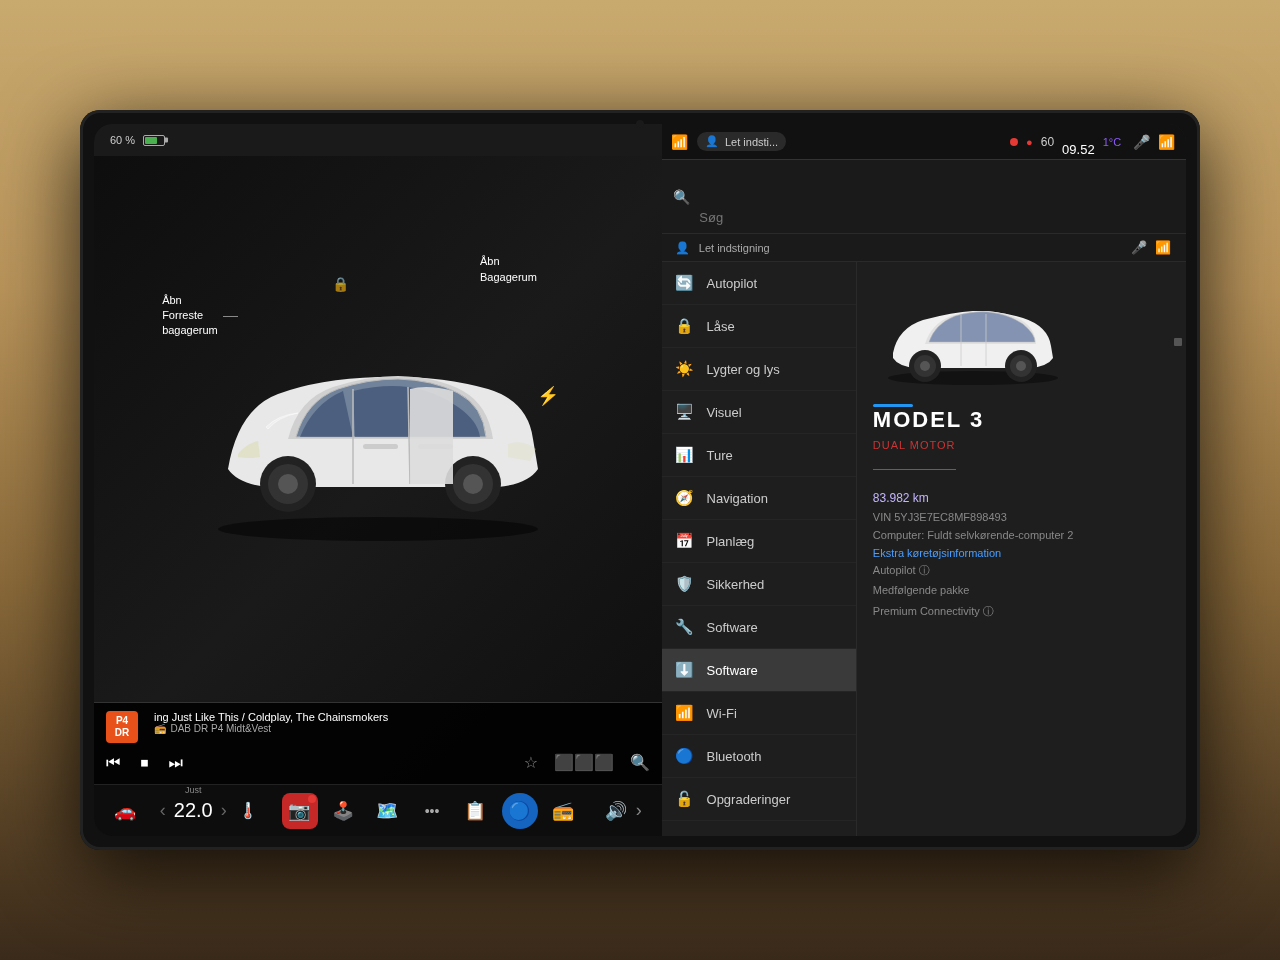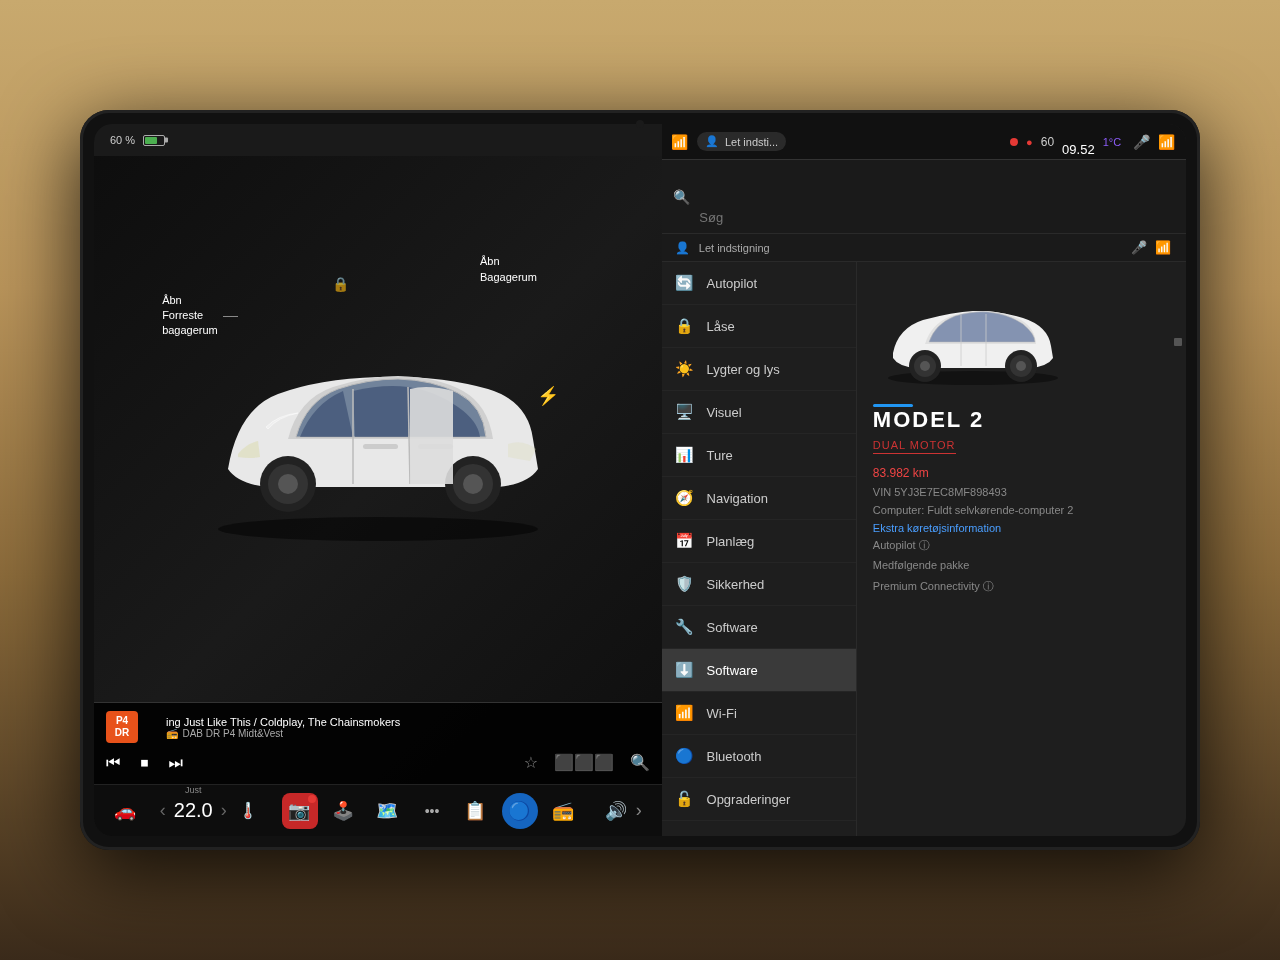--- a/index.html
+++ b/index.html
@@ -19,21 +19,21 @@
       inset: 0;
       background: linear-gradient(180deg, #c8a96e 0%, #b8935a 30%, #8a6a3a 60%, #3a2a1a 100%);
       z-index: 0;
     }
 
     .tablet-frame {
       position: relative;
       width: 1120px;
       height: 740px;
       background: #111;
-      border-radius: 29px;
+      border-radius: 20px;
       box-shadow: 0 20px 80px rgba(0,0,0,0.8), inset 0 0 0 3px #222;
       z-index: 1;
       display: flex;
       flex-direction: column;
       overflow: hidden;
     }
 
     .tablet-camera {
       position: absolute;
       top: 10px;
@@ -170,22 +170,22 @@
 
     
     .media-player {
       background: rgba(0,0,0,0.85);
       padding: 8px 12px;
       border-top: 1px solid #333;
     }
 
     .media-info {
       display: flex;
-      align-items: center;
-      gap: 28px;
+      align-items: flex-start;
+      gap: 16px;
       margin-bottom: 6px;
     }
 
     .p4-badge {
       background: #e8521a;
       color: #fff;
       font-size: 10px;
       font-weight: bold;
       padding: 4px 6px;
       border-radius: 4px;
@@ -423,27 +423,27 @@
       letter-spacing: 2px;
       margin-bottom: 2px;
     }
 
     .model-subtitle {
       font-size: 11px;
       color: #cc3333;
       letter-spacing: 1px;
       border-bottom: 1px solid #cc3333;
       display: inline-block;
-      padding-bottom: 2px;
-      margin-bottom: 12px;
+      padding-bottom: 18px;
+      margin-bottom: 21px;
     }
 
     .info-row {
       font-size: 12px;
-      color: #ef4444;
+      color: #c4b5fd;
       margin-bottom: 6px;
     }
 
     .info-row.small {
       font-size: 11px;
       color: #888;
     }
 
     .link-text {
       color: #4a9eff;
@@ -736,21 +736,21 @@
                 <circle cx="148" cy="88" r="5" fill="#555"></circle>
                 <line x1="88" y1="37" x2="88" y2="88" stroke="#ccc" stroke-width="0.8"></line>
                 <line x1="113" y1="36" x2="113" y2="88" stroke="#ccc" stroke-width="0.8"></line>
               </svg>
             </div>
 
             
             <div class="scroll-indicator"></div>
             <div class="blue-indicator"></div>
 
-            <div class="model-name">MODEL 2</div>
+            <div class="model-name">MODEL 3</div>
             <div class="model-subtitle">DUAL MOTOR</div>
 
             <div class="info-row">83.982 km</div>
             <div class="info-row small">
               <span>VIN </span>
               <span>5YJ3E7EC8MF898493</span>
             </div>
 
             <div class="info-row small">
               <span>Computer:</span>

